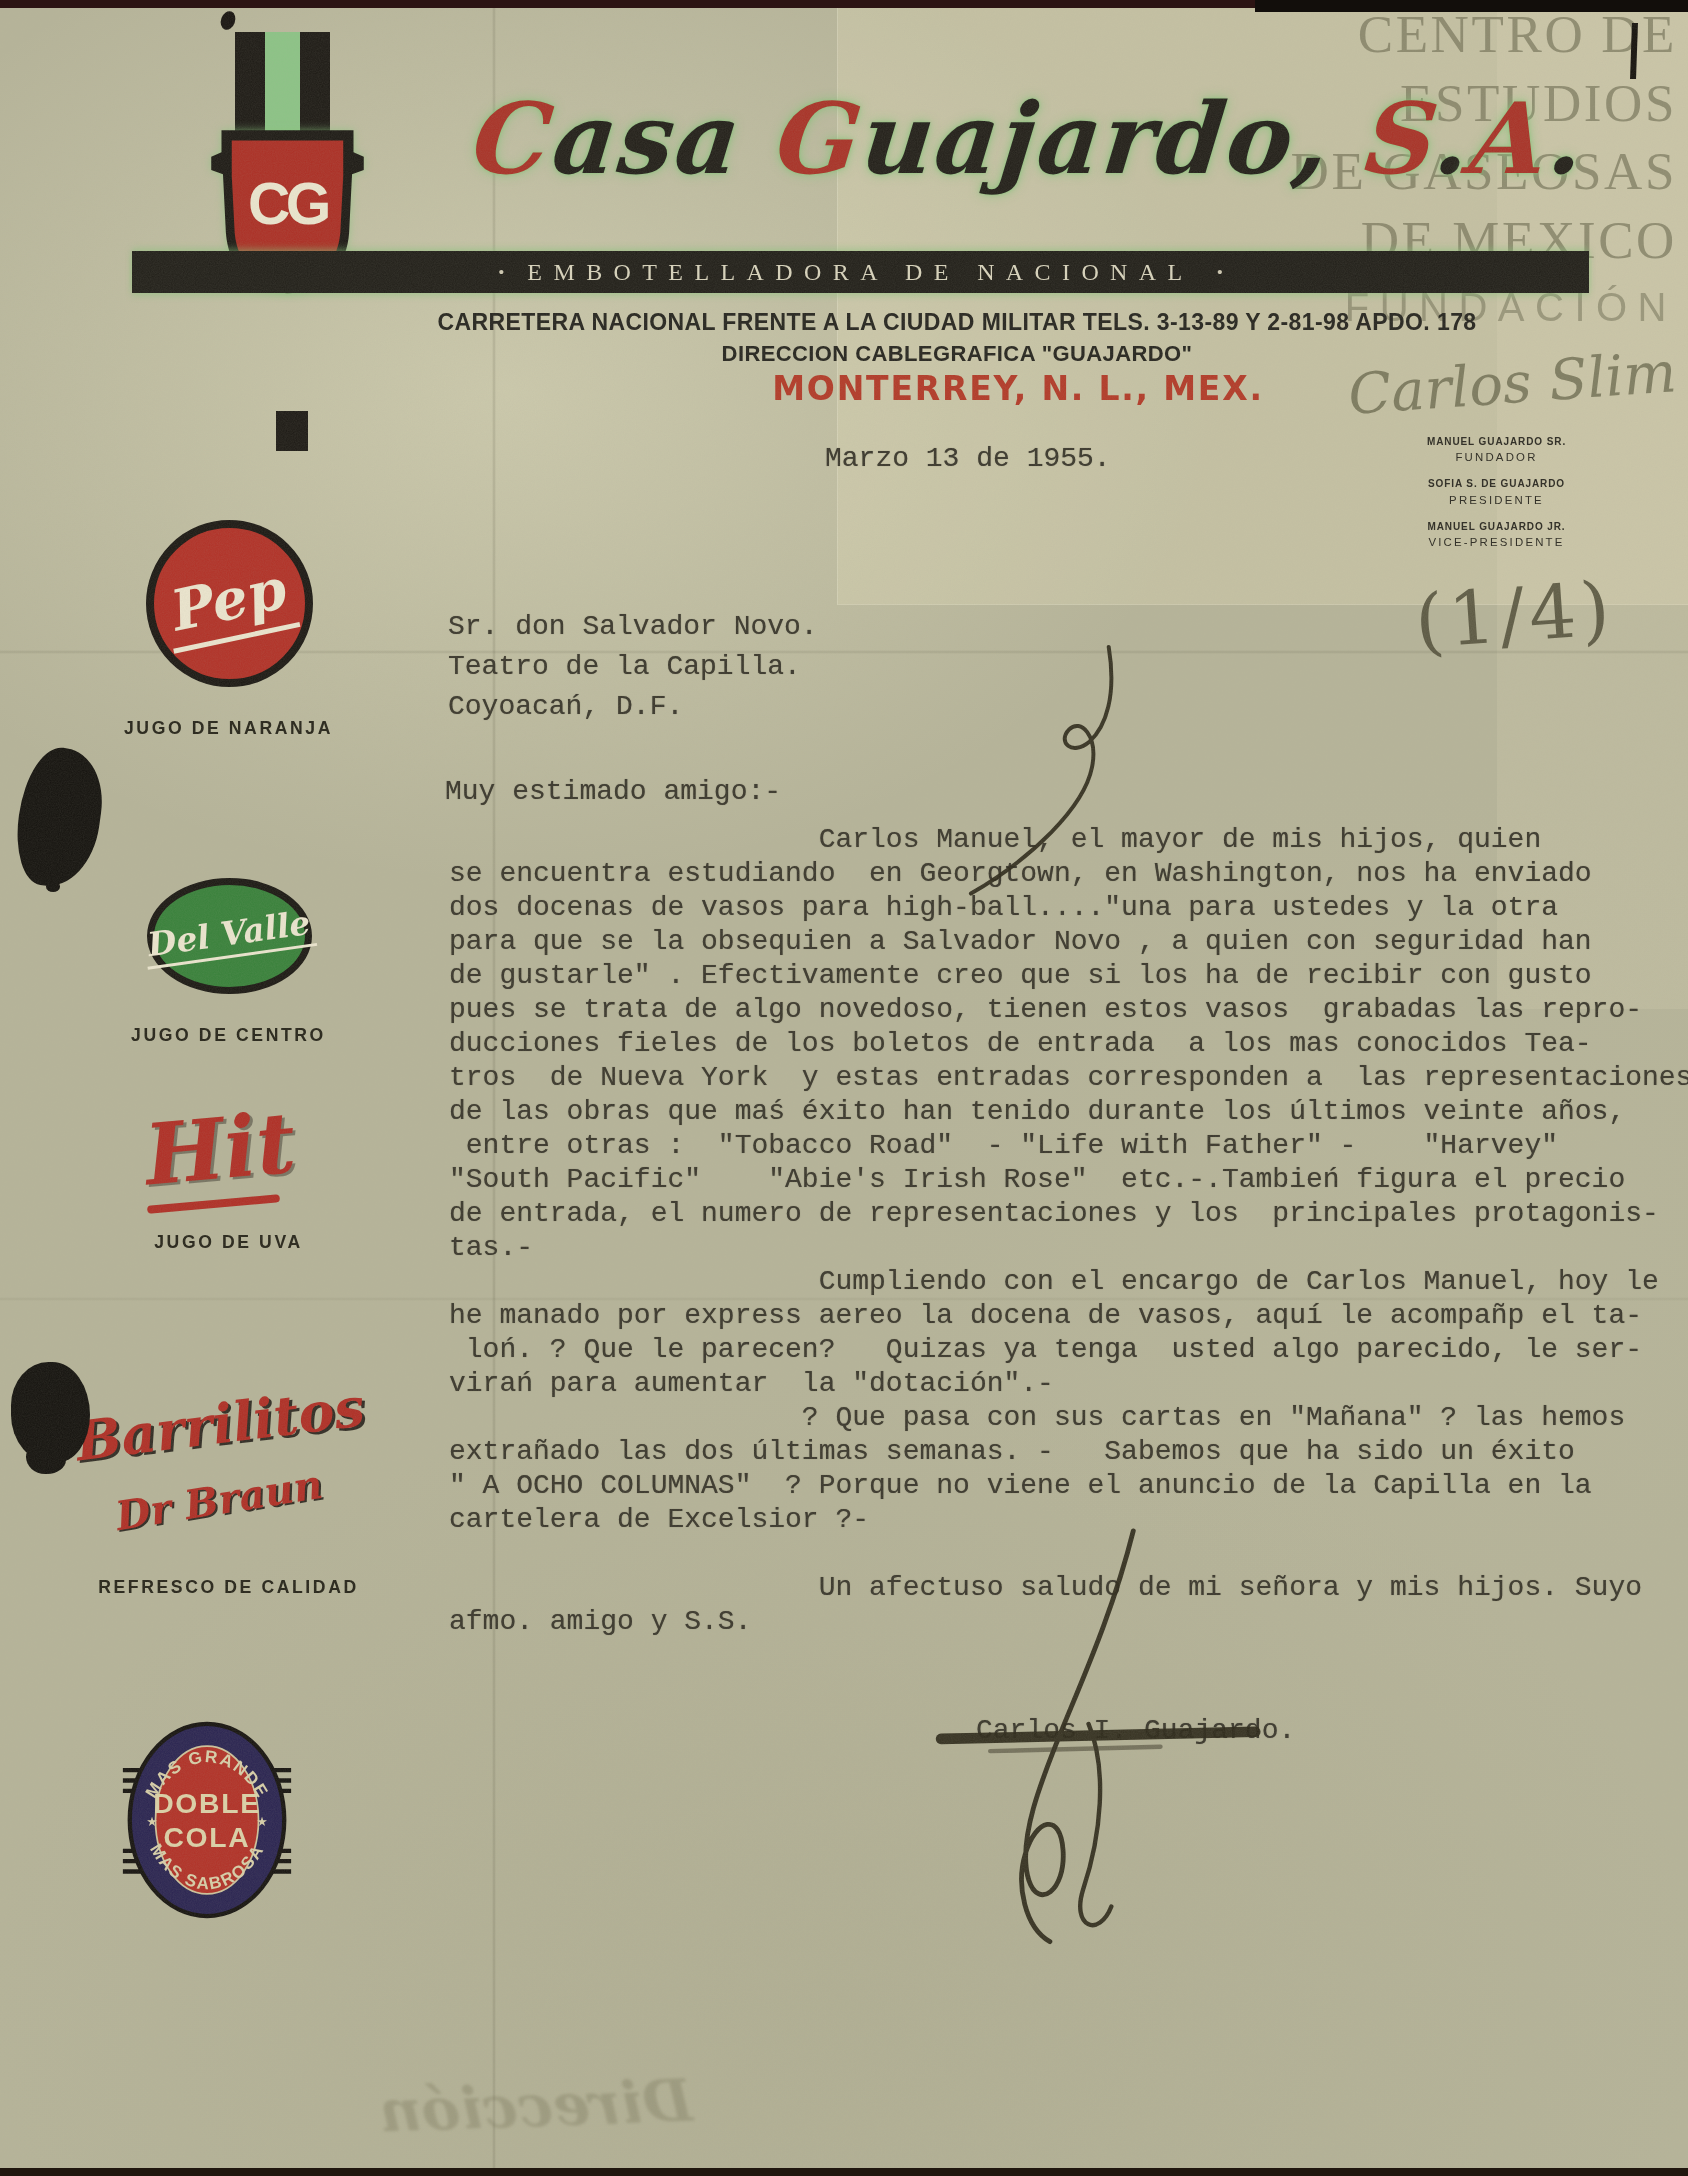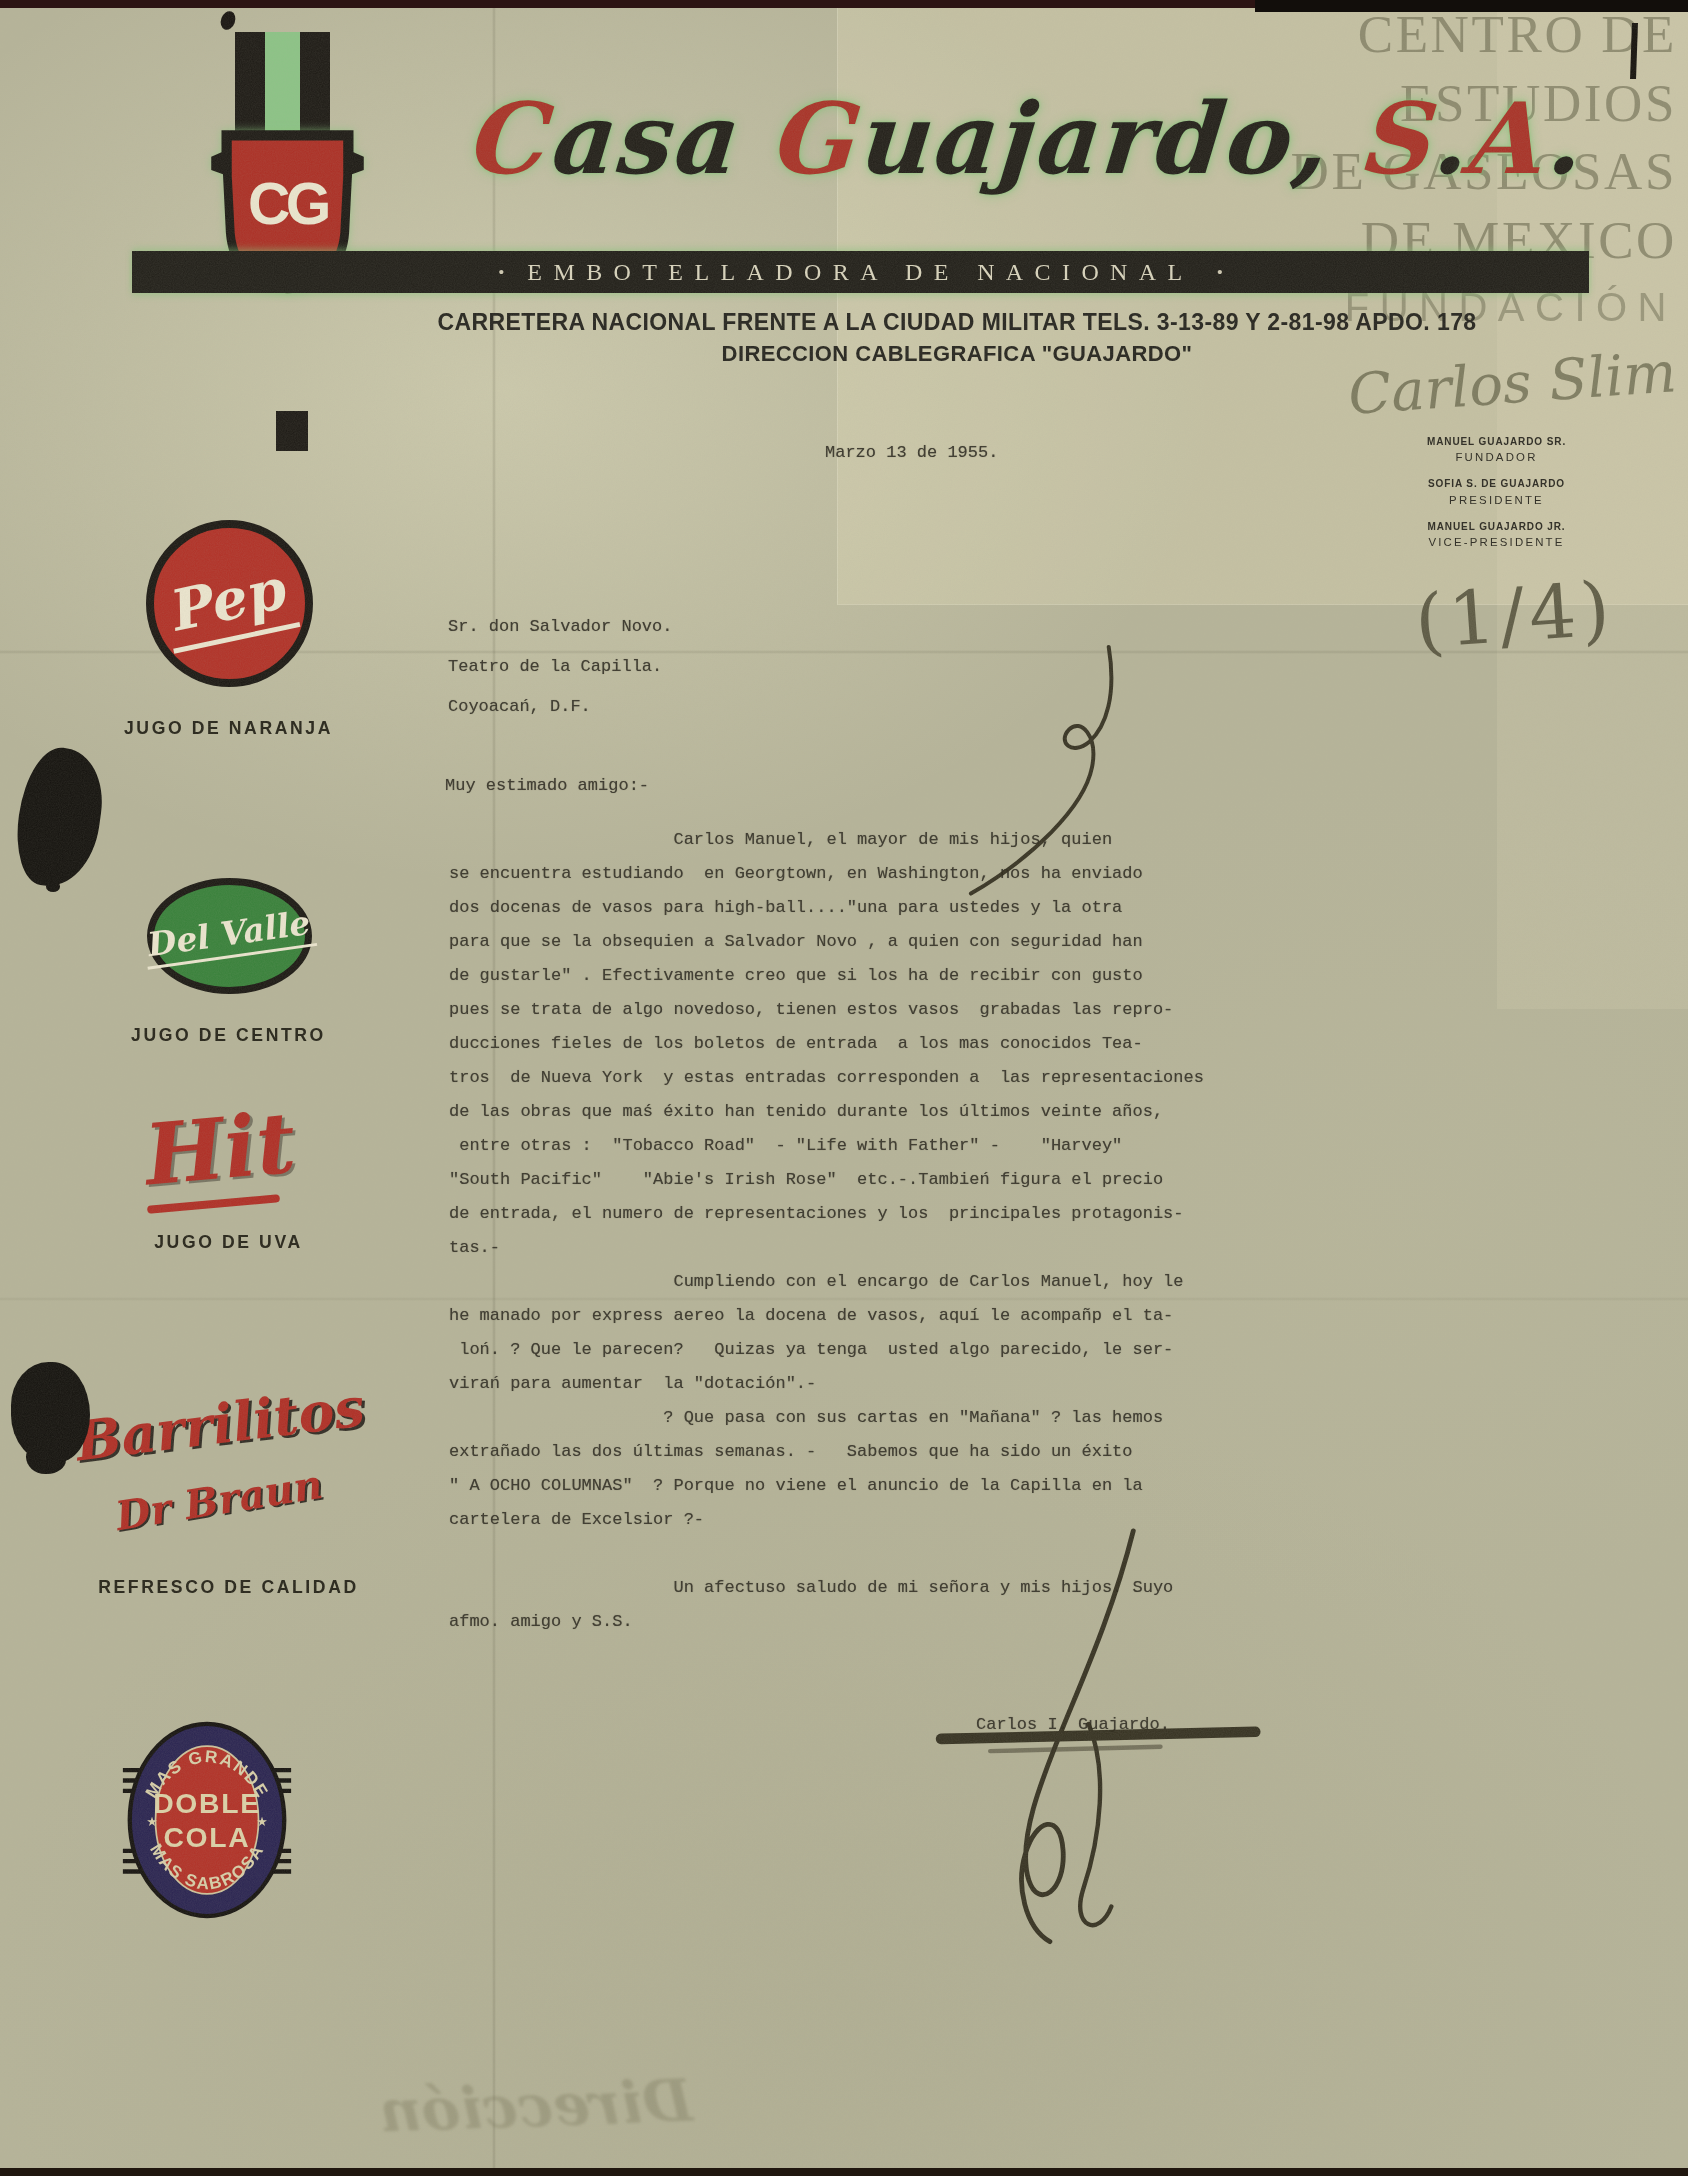--- a/index.html
+++ b/index.html
@@ -5,21 +5,21 @@
   html,body{margin:0;padding:0;background:#555;}
   .page{position:relative;width:1689px;height:2176px;overflow:hidden;
     background:
       radial-gradient(1141px 790px at 30% 18%, rgba(222,219,188,.55), transparent 62%),
       radial-gradient(878px 702px at 82% 55%, rgba(186,184,156,.45), transparent 60%),
       radial-gradient(1317px 966px at 50% 92%, rgba(172,170,142,.5), transparent 65%),
       #b6b499;
     font-family:"Liberation Sans","DejaVu Sans",sans-serif;}
   .abs{position:absolute;}
   
-  .mono{font-family:"Liberation Mono","DejaVu Sans Mono",monospace;font-size:17px;
+  .mono{font-family:"Liberation Mono","DejaVu Sans Mono",monospace;font-size:28px;
     color:#3a372c;white-space:pre;text-shadow:0 0 0.9px rgba(55,52,40,.55);}
   .body-block{line-height:34px;}
   .recipient-block{line-height:40px;}
   
   .overlay-light{left:837px;top:0;width:852px;height:604px;background:rgba(231,226,190,.30);
     border-left:0.9px solid rgba(255,255,245,.18);border-bottom:0.9px solid rgba(255,255,245,.14);}
   .overlay-light2{left:1497px;top:0;width:192px;height:1009px;background:rgba(238,233,198,.14);}
   
   .crease-v{top:0;width:3.5px;height:2176px;background:linear-gradient(to right,transparent,rgba(80,78,58,.20),transparent);}
   .crease-h{left:0;width:1689px;height:3.5px;background:linear-gradient(to bottom,transparent,rgba(80,78,58,.16),transparent);}
@@ -147,20 +147,21 @@
   </div>
 
   <div class="abs banner">
     <span class="bullet">•</span>
     <span>EMBOTELLADORA DE NACIONAL</span>
     <span class="bullet">•</span>
   </div>
 
   <div class="abs addr1">CARRETERA NACIONAL FRENTE A LA CIUDAD MILITAR TELS. 3-13-89 Y 2-81-98  APDO. 178</div>
   <div class="abs addr2">DIRECCION CABLEGRAFICA "GUAJARDO"</div>
+  <div class="abs city">MONTERREY, N. L., MEX.</div>
 
   <div class="abs officers">
     <div class="officer">
       <div class="name">MANUEL GUAJARDO SR.</div>
       <div class="title">FUNDADOR</div>
     </div>
     <div class="officer">
       <div class="name">SOFIA S. DE GUAJARDO</div>
       <div class="title">PRESIDENTE</div>
     </div>

